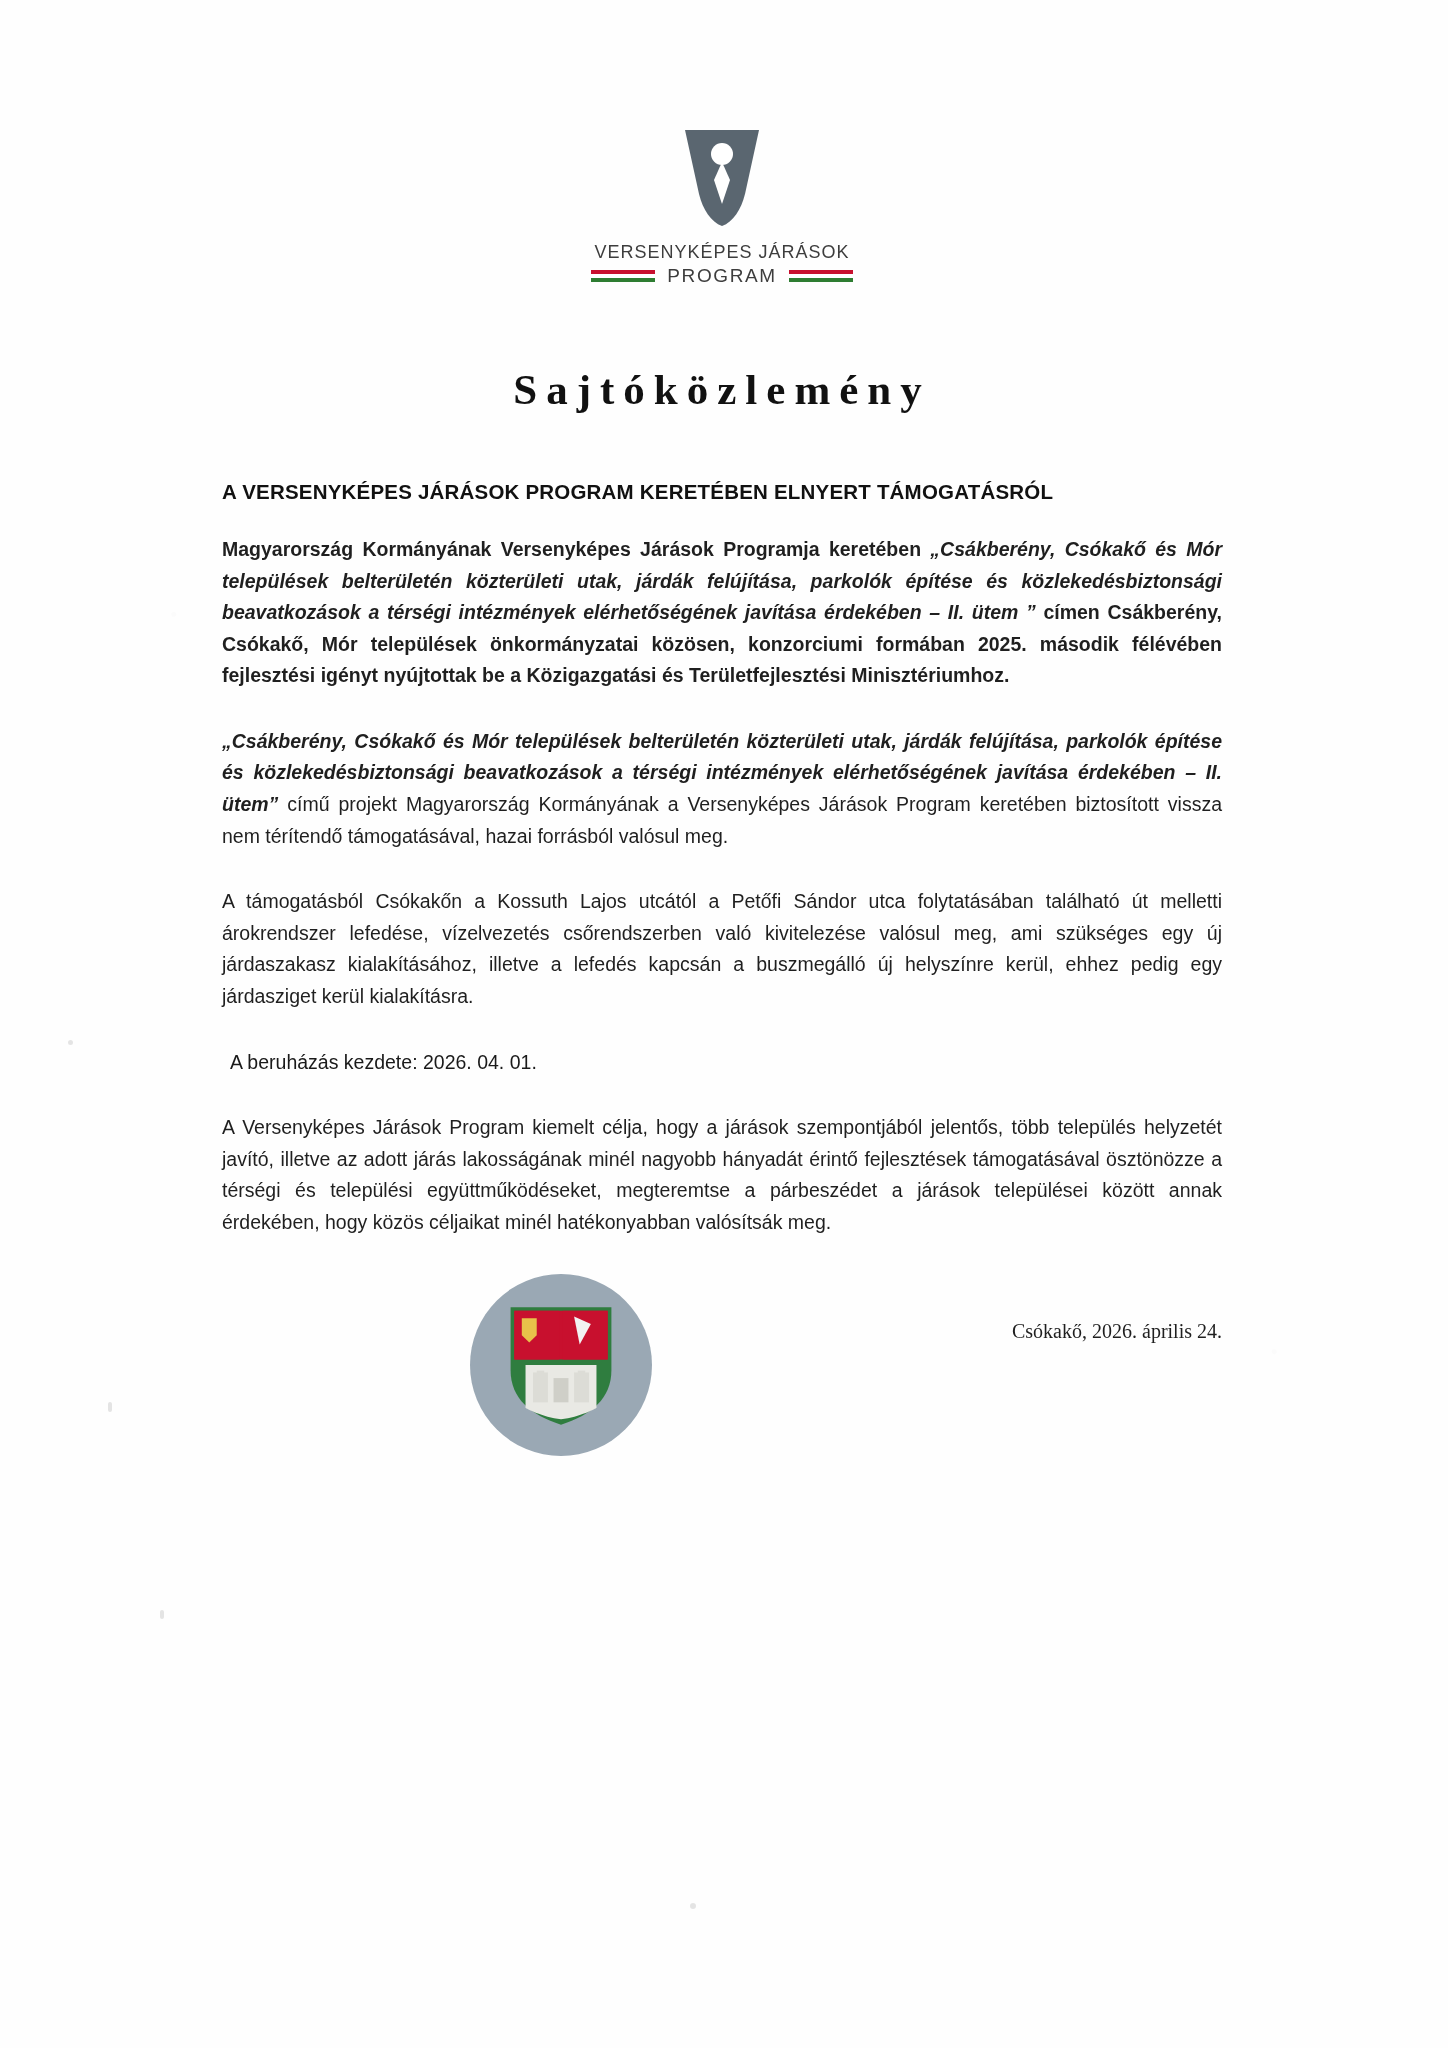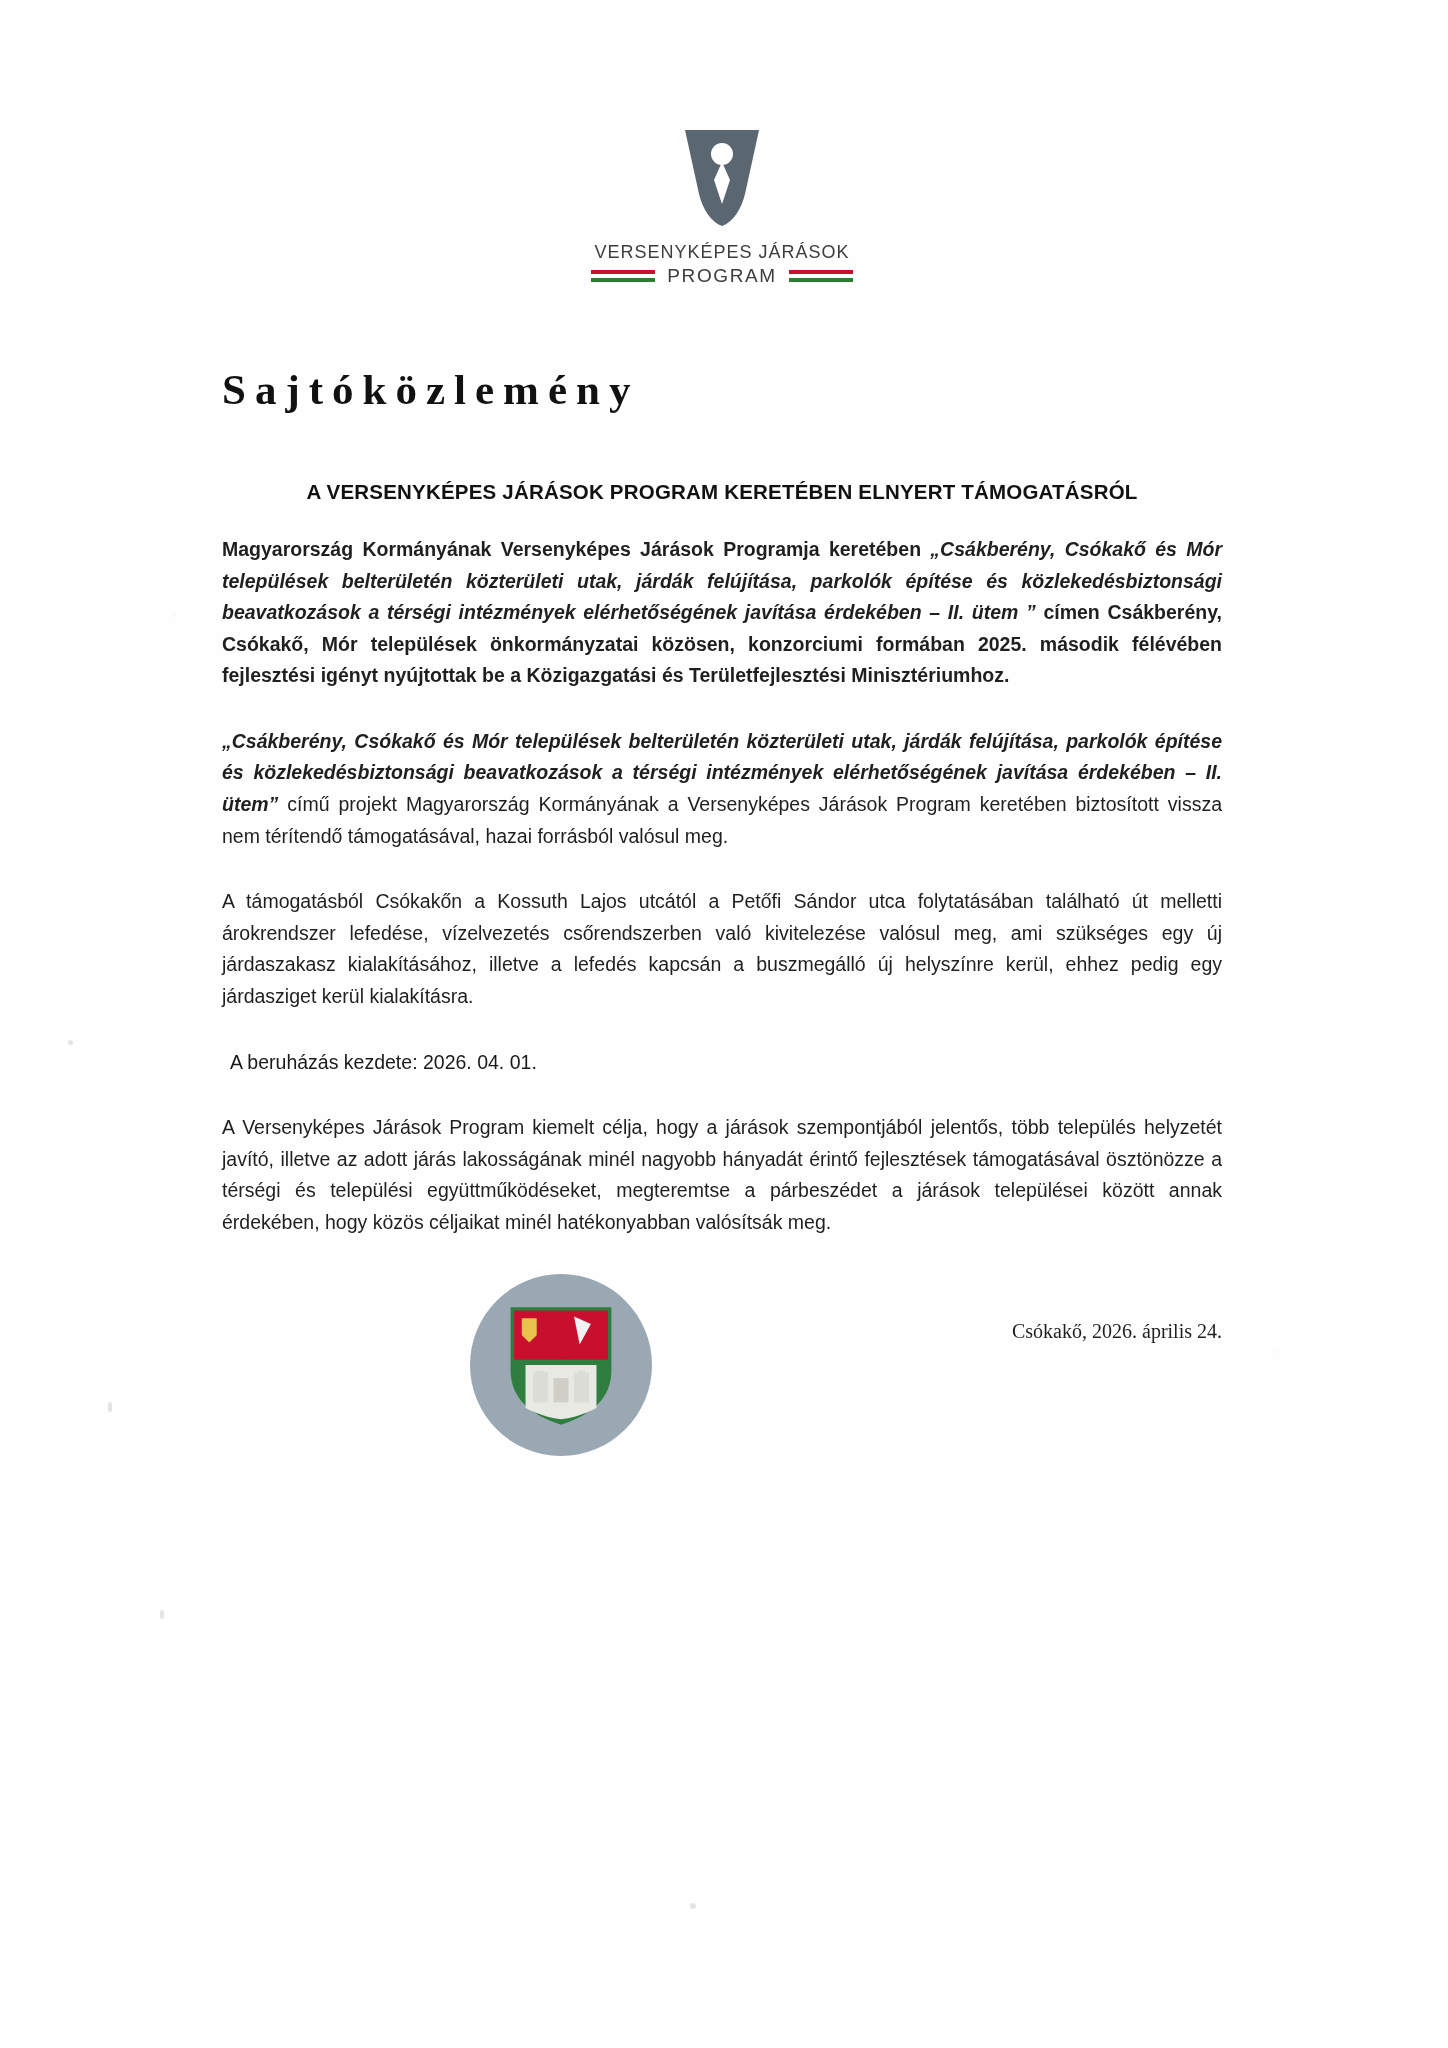--- a/index.html
+++ b/index.html
@@ -71,30 +71,30 @@
     border: 0;
   }
   .flagbar i { display: block; height: 33.3%; }
   .flagbar i:nth-child(1) { background: #c8102e; }
   .flagbar i:nth-child(2) { background: #ffffff; }
   .flagbar i:nth-child(3) { background: #2e7d32; }
 
   
   h1.doc-title {
     margin: 78px 0 0 0;
-    text-align: left;
+    text-align: center;
     font-family: "Liberation Serif", serif;
     font-size: 43px;
     font-weight: 700;
     letter-spacing: 9px;
     color: #111;
   }
   h2.subtitle {
     margin: 66px 0 0 0;
-    text-align: center;
+    text-align: left;
     font-size: 20.5px;
     font-weight: 700;
     letter-spacing: 0.2px;
     color: #111;
   }
 
   
   p.para {
     margin: 26px 0 0 0;
     font-size: 19.5px;

